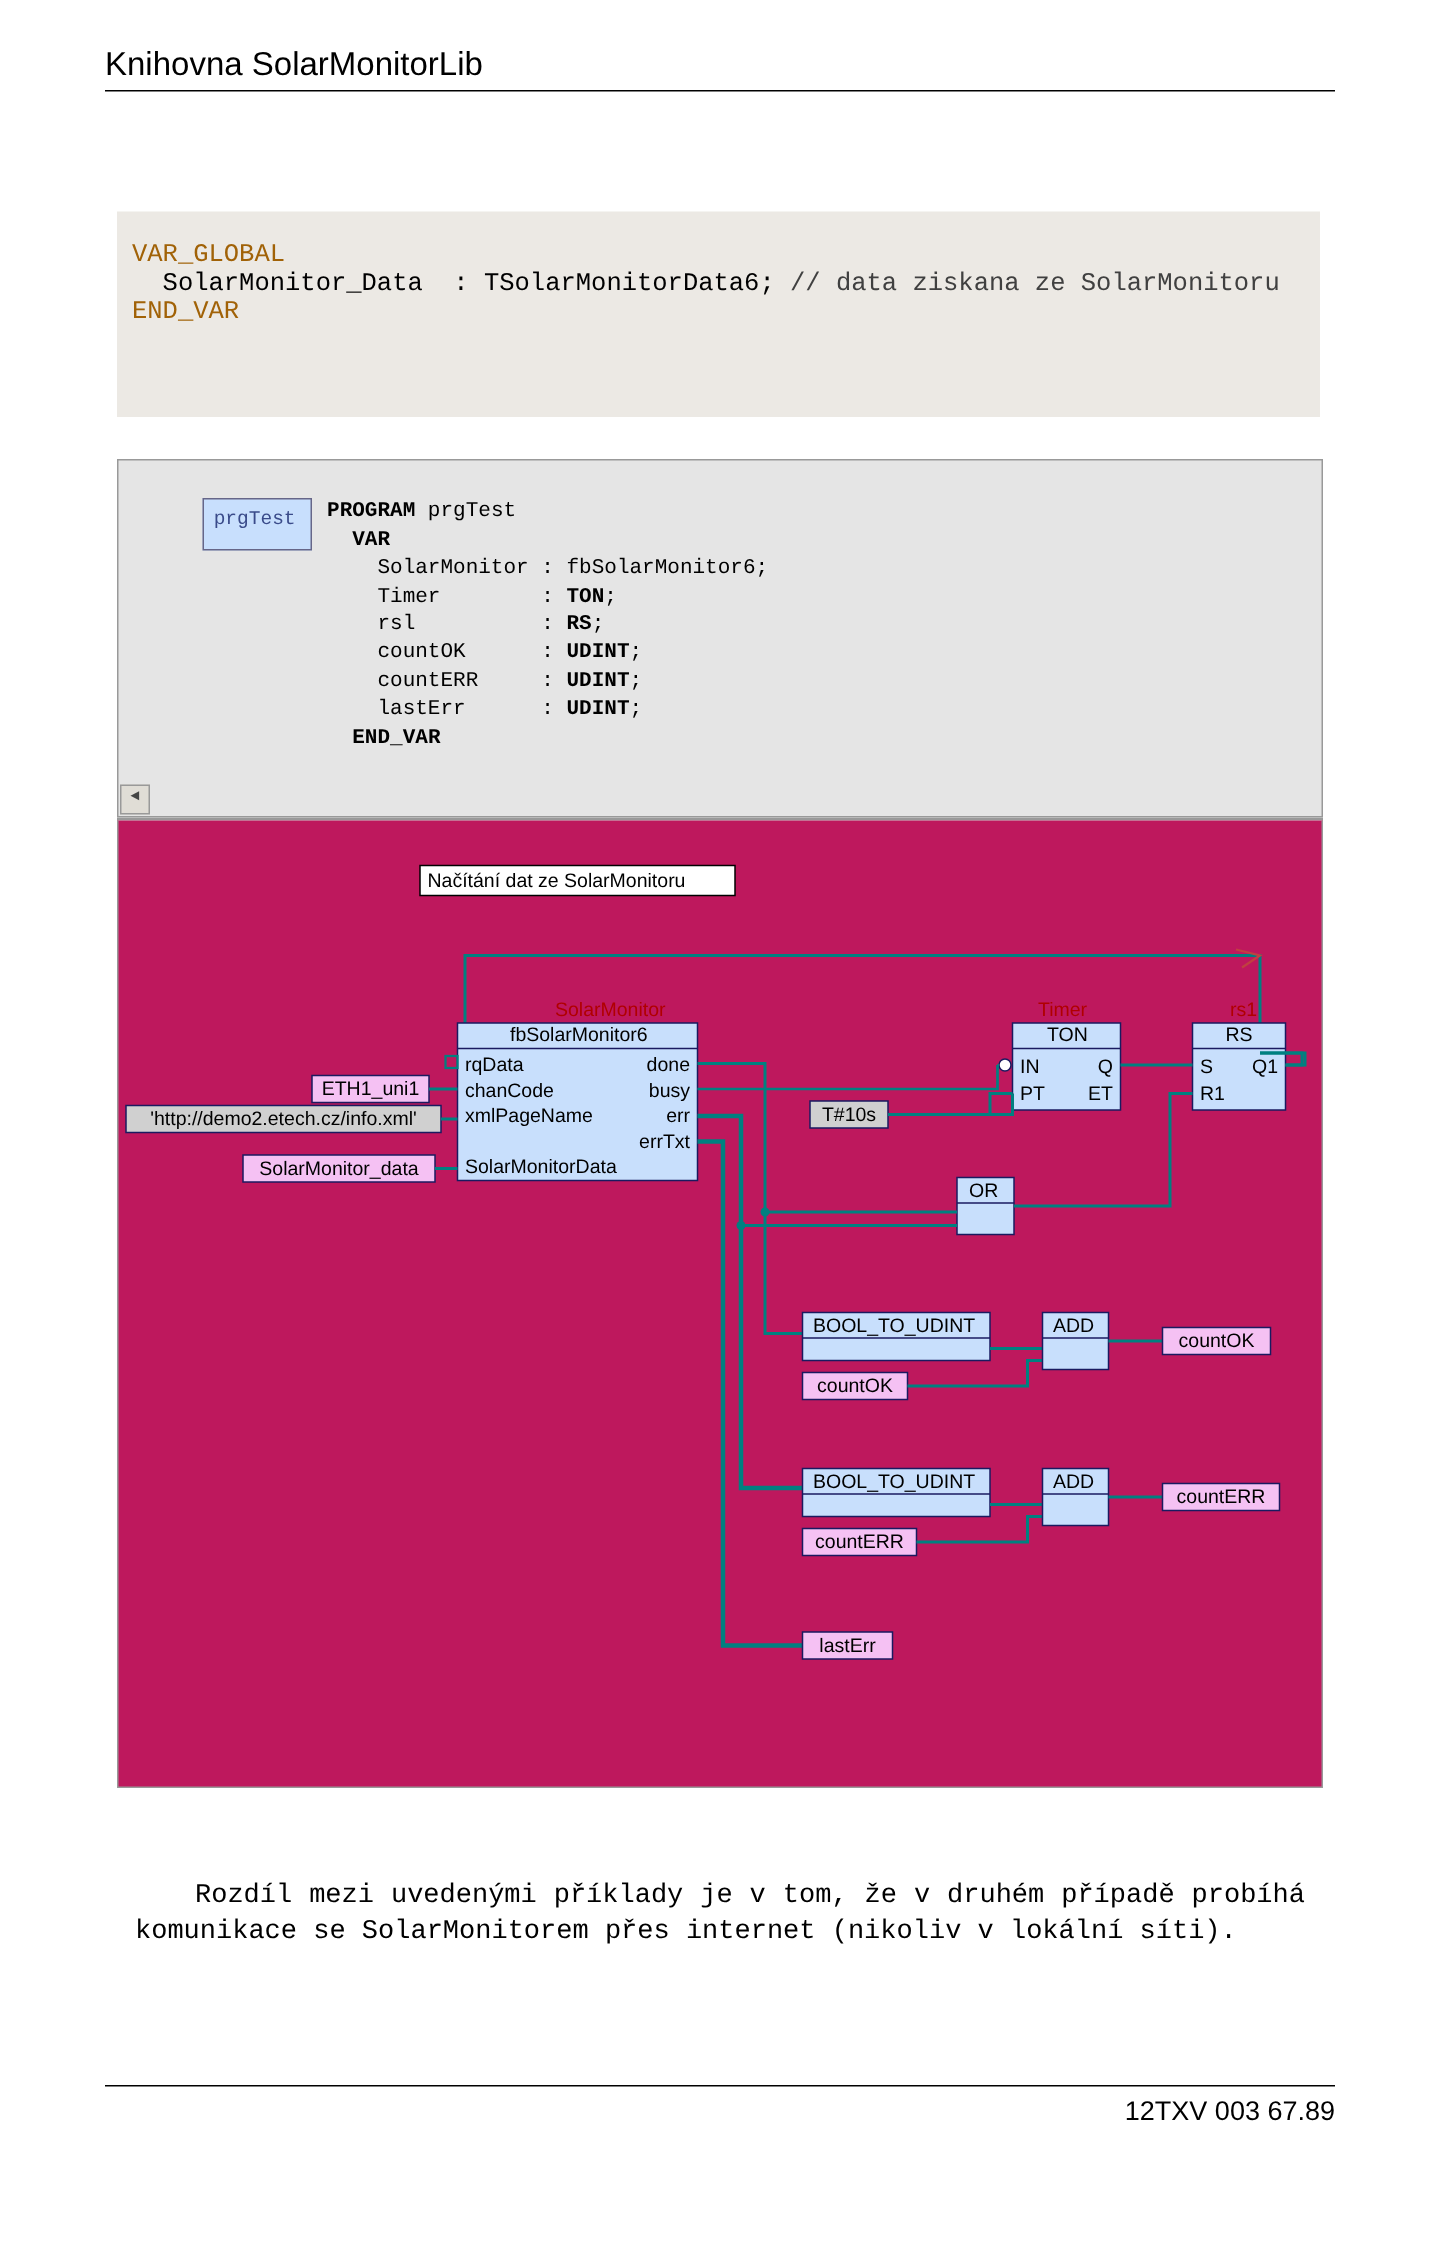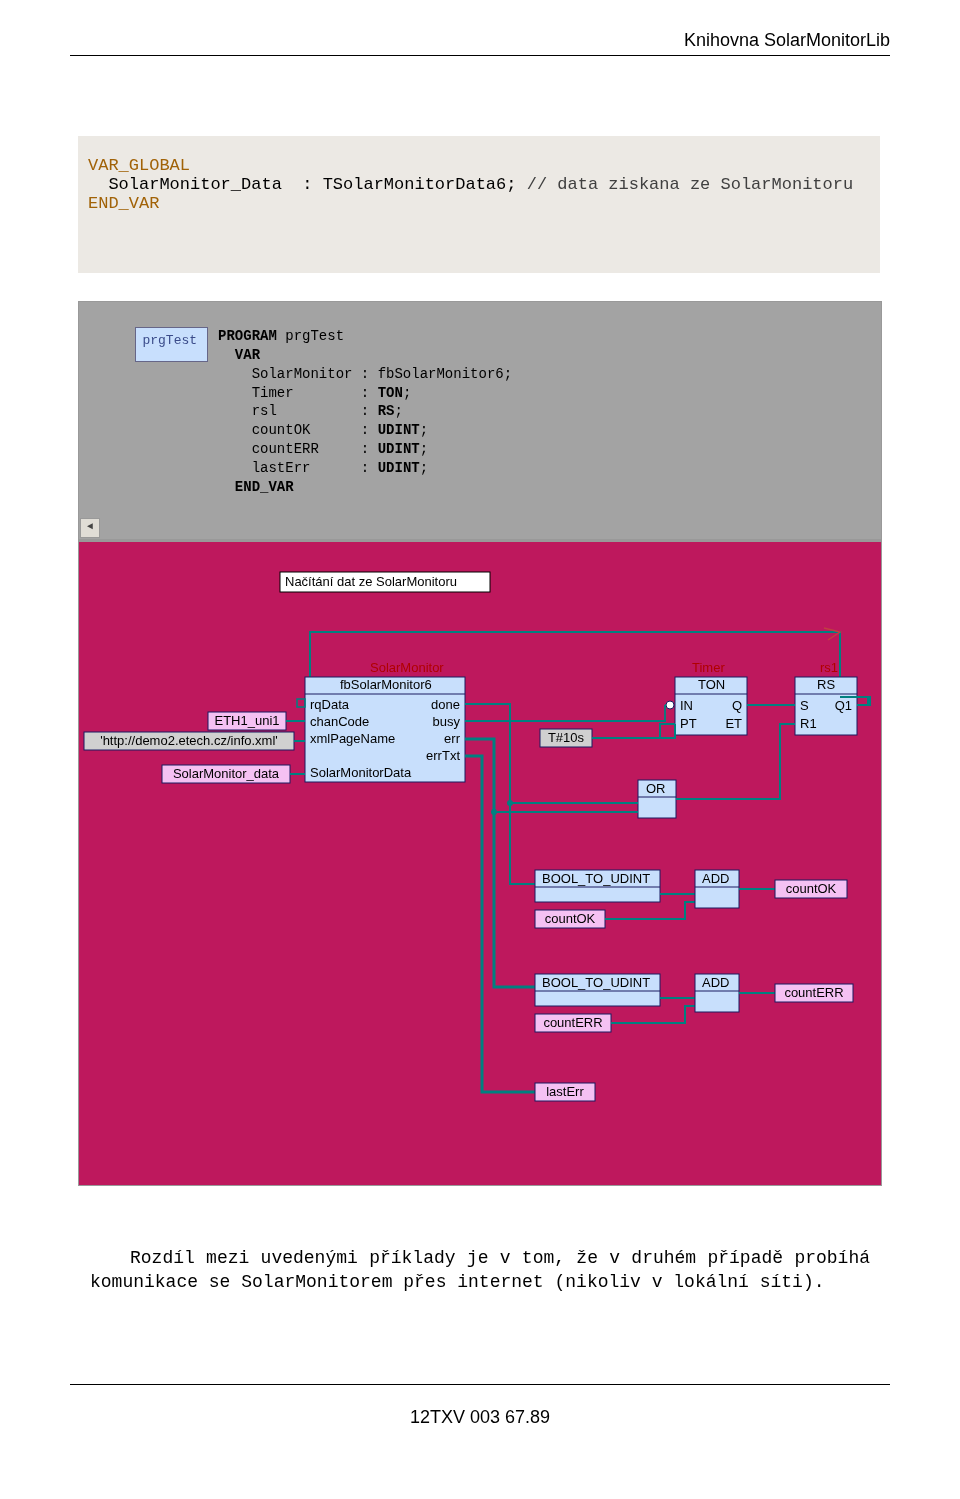--- a/index.html
+++ b/index.html
@@ -8,22 +8,22 @@
     background: #fff;
     font-family: Arial, Helvetica, sans-serif;
     font-size: 15px;
     color: #000;
     width: 960px;
   }
   .page {
     padding: 30px 70px 30px 70px;
   }
   .header {
-    text-align: right;
-    font-size: 18px;
+    text-align: left;
+    font-size: 22px;
     margin-bottom: 4px;
   }
   .hr {
     border-top: 1.5px solid #000;
     margin-bottom: 80px;
   }
   .para {
     font-size: 18px;
     line-height: 1.35;
     margin: 0 20px 30px 20px;
@@ -37,21 +37,21 @@
     white-space: pre;
     margin: 0 10px 28px 8px;
   }
   .kw { color: #a16207; }
   .cm { color: #404040; }
   
   .ide-panel {
     margin: 0 8px 0 8px;
   }
   .ide-top {
-    background: #a3a3a3;
+    background: #e5e5e5;
     border: 1px solid #999;
     padding: 6px 6px 4px 6px;
     font-family: "Courier New", monospace;
     font-size: 14px;
     line-height: 1.35;
     color: #000;
     position: relative;
     white-space: pre;
     overflow: hidden;
   }
@@ -99,23 +99,23 @@
   }
   .footer-para {
     margin: 60px 20px 90px 20px;
     font-size: 18px;
     line-height: 1.35;
     text-align: justify;
     font-family: Liberation Mono, monospace;
   }
   .page-footer {
     border-top: 1.5px solid #000;
-    padding-top: 22px;
+    padding-top: 6px;
     display: flex;
-    justify-content: center;
+    justify-content: flex-end;
     font-size: 18px;
     margin: 0 0 20px 0;
   }
 </style>
 </head>
 <body>
 
 <div class="page">
 
   <div class="header">Knihovna SolarMonitorLib</div>

